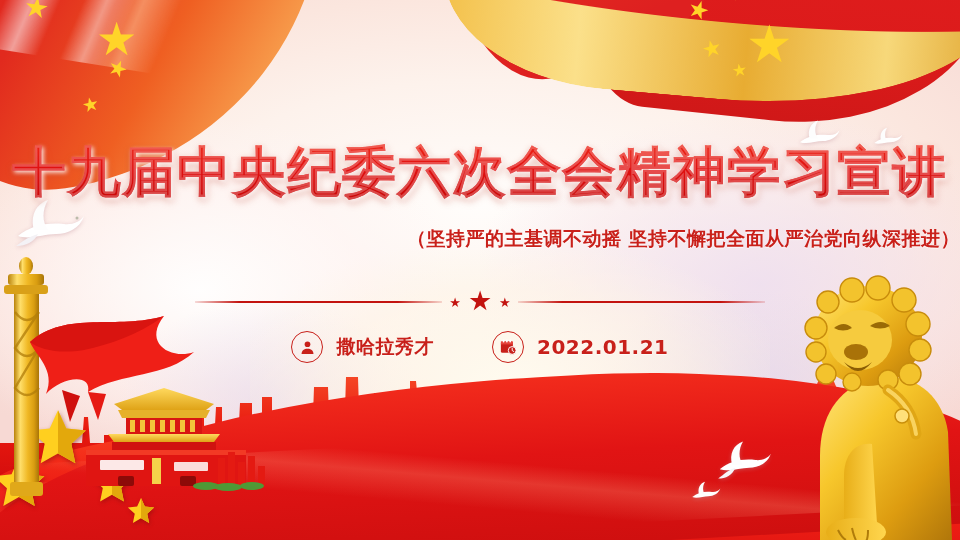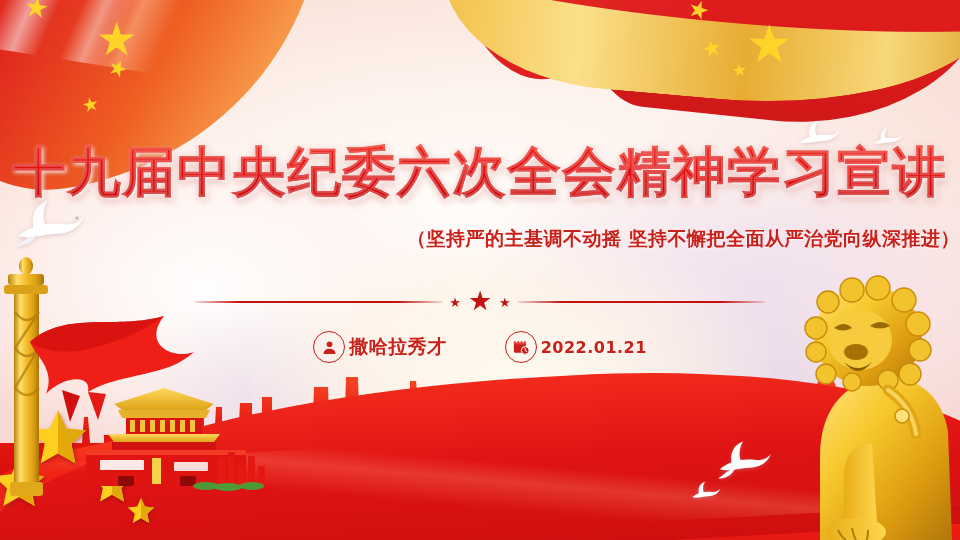--- a/index.html
+++ b/index.html
@@ -115,27 +115,27 @@
   }
 
   .divider{position:absolute;left:195px;top:288px;width:570px;height:28px;
     display:flex;align-items:center;justify-content:center;gap:7px;}
   .divider .ln{height:2px;flex:1;background:linear-gradient(90deg,rgba(200,25,20,.15),#c3130f 18%,#c3130f 82%,rgba(200,25,20,.15));}
   .divider .st-s{color:#c3130f;font-size:13px;line-height:1;}
   .divider .st-b{color:#c3130f;font-size:27px;line-height:1;margin-top:-2px;}
 
   .meta{position:absolute;left:0;top:331px;width:960px;
     display:flex;align-items:center;justify-content:center;gap:58px;}
-  .meta-item{display:flex;align-items:center;gap:4px;}
+  .meta-item{display:flex;align-items:center;gap:13px;}
   .circ{width:30px;height:30px;border:1.6px solid #c8201a;border-radius:50%;
     display:flex;align-items:center;justify-content:center;}
   .meta-text{font-size:19px;font-weight:bold;color:#c8201a;letter-spacing:.5px;
     font-family:"DejaVu Sans","Liberation Sans",sans-serif;
     text-shadow:0 1px 1px rgba(255,255,255,.7);}
-  .meta-date{font-size:16px;}
+  .meta-date{font-size:20px;}
 </style>
 </head>
 <body>
 
 <div id="poster">
 
   <div class="cloudwash cw1"></div>
   <div class="cloudwash cw2"></div>
   <div class="cloudwash cw4"></div>
   <div class="cloudwash cw5"></div>

